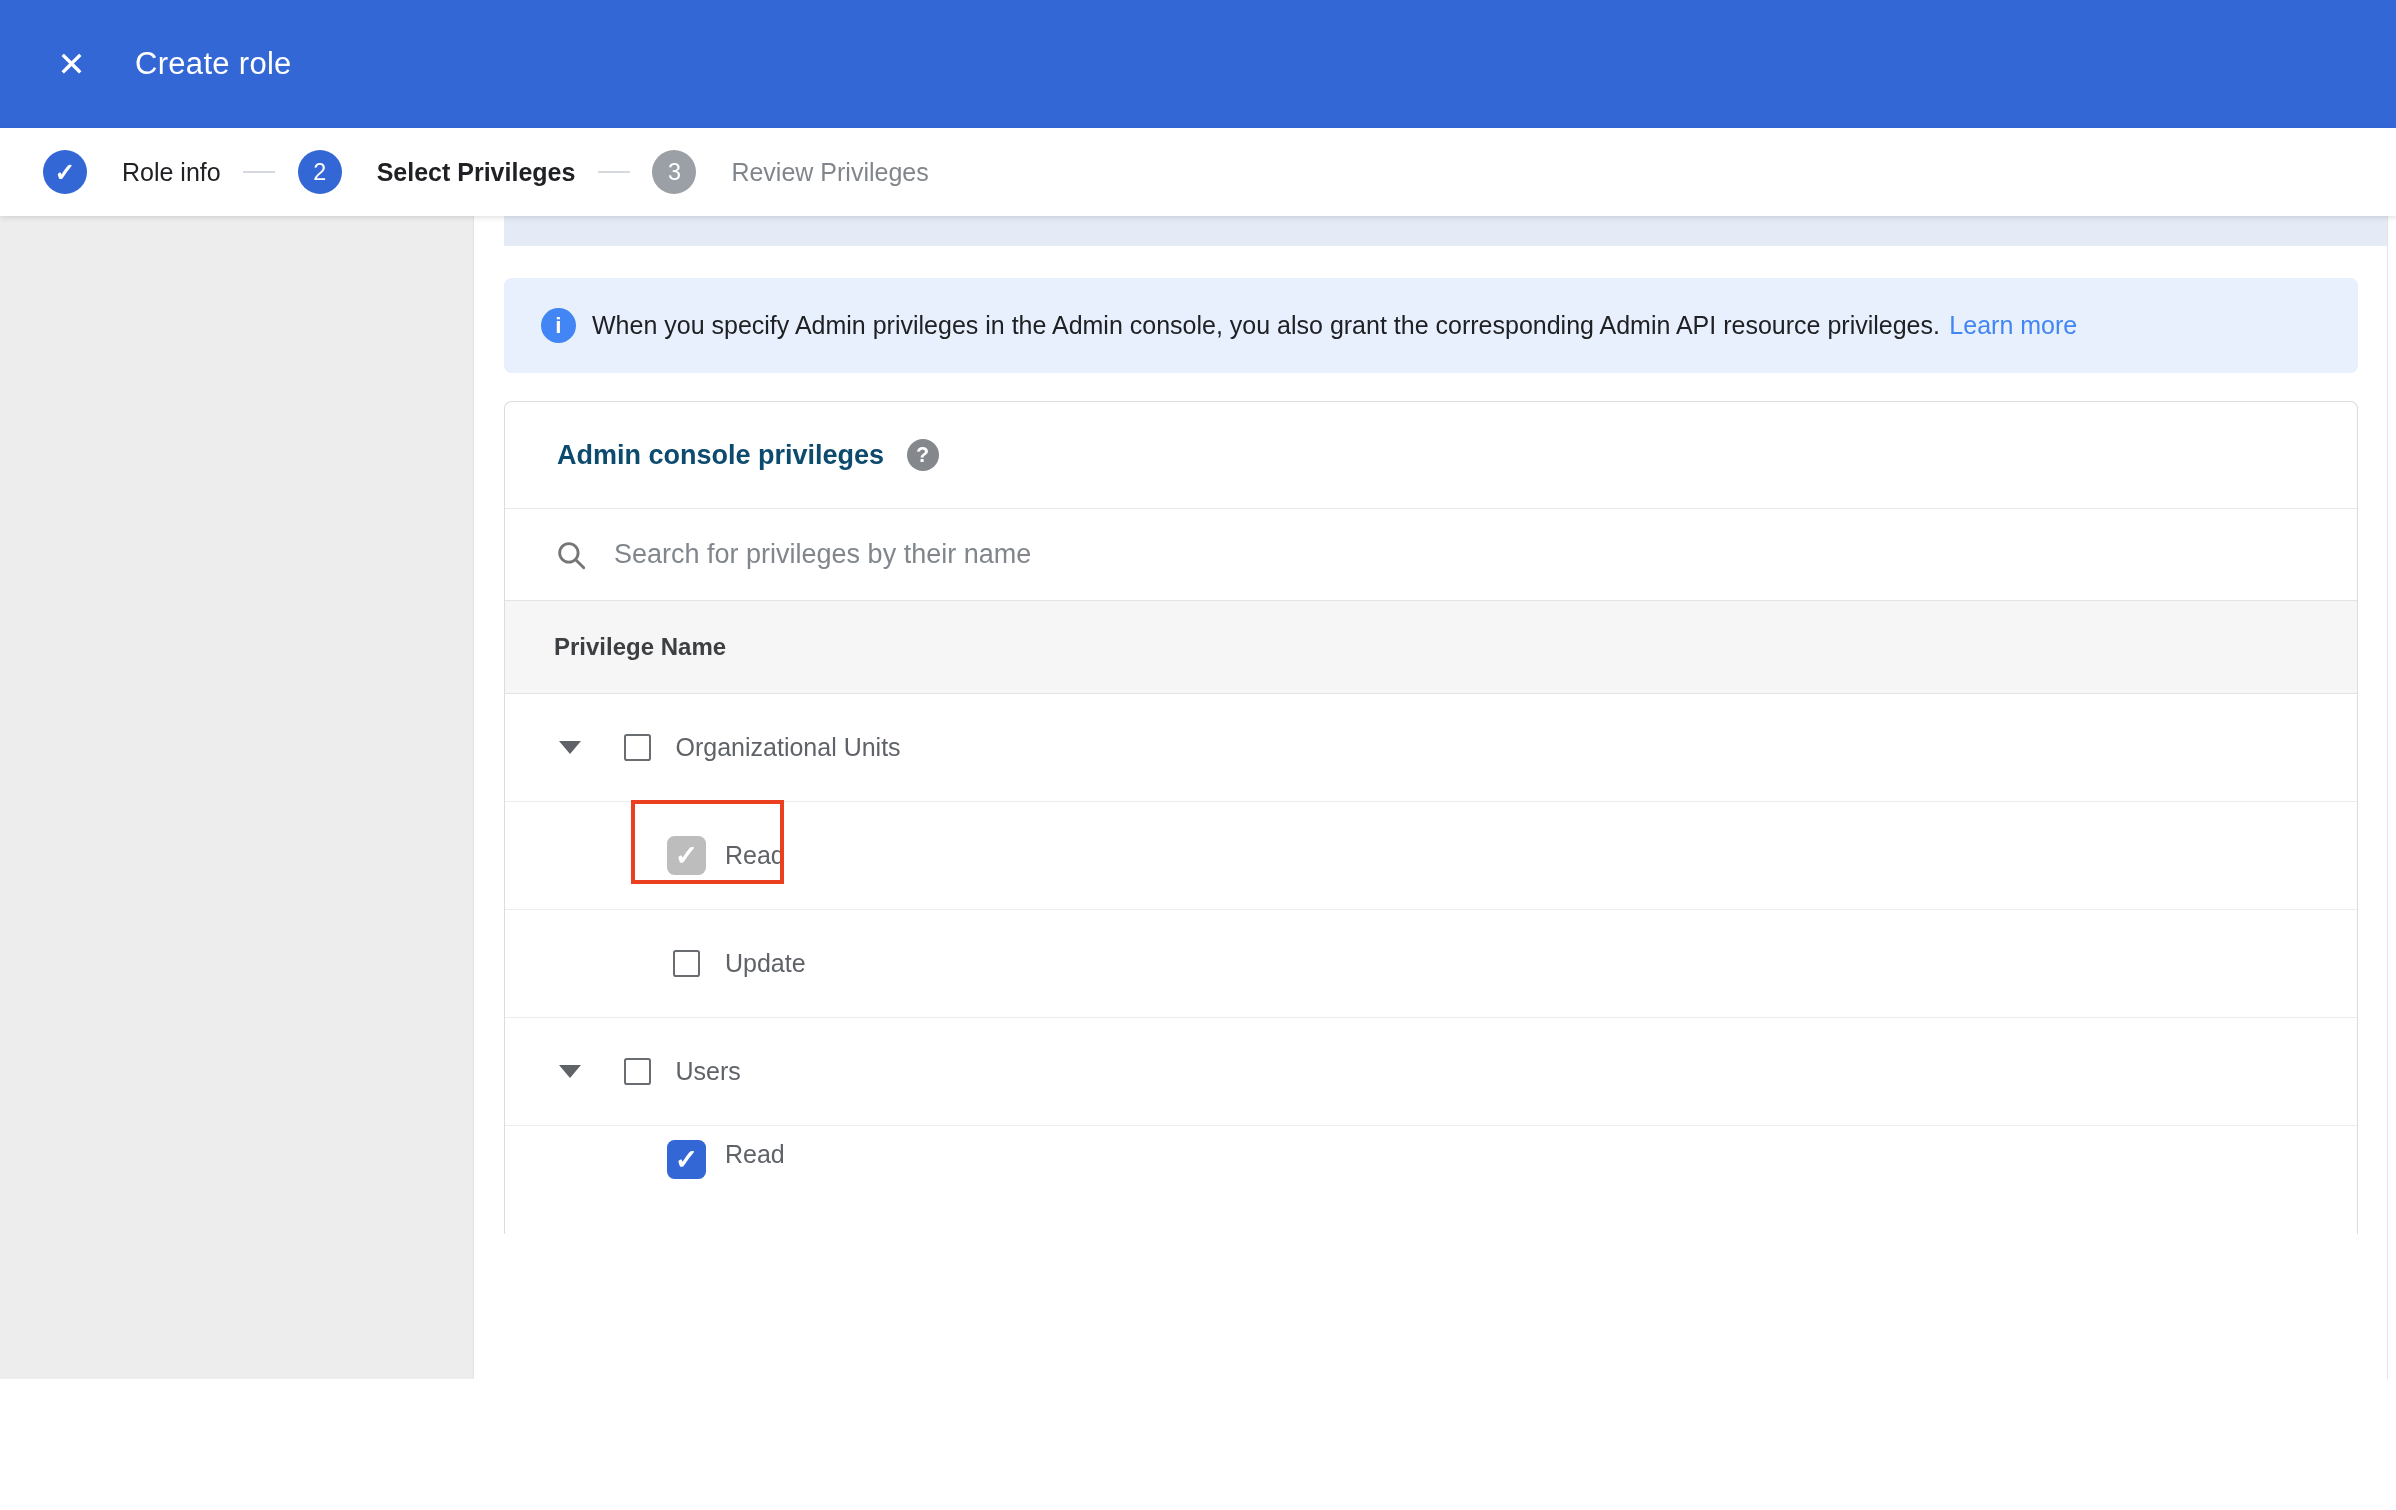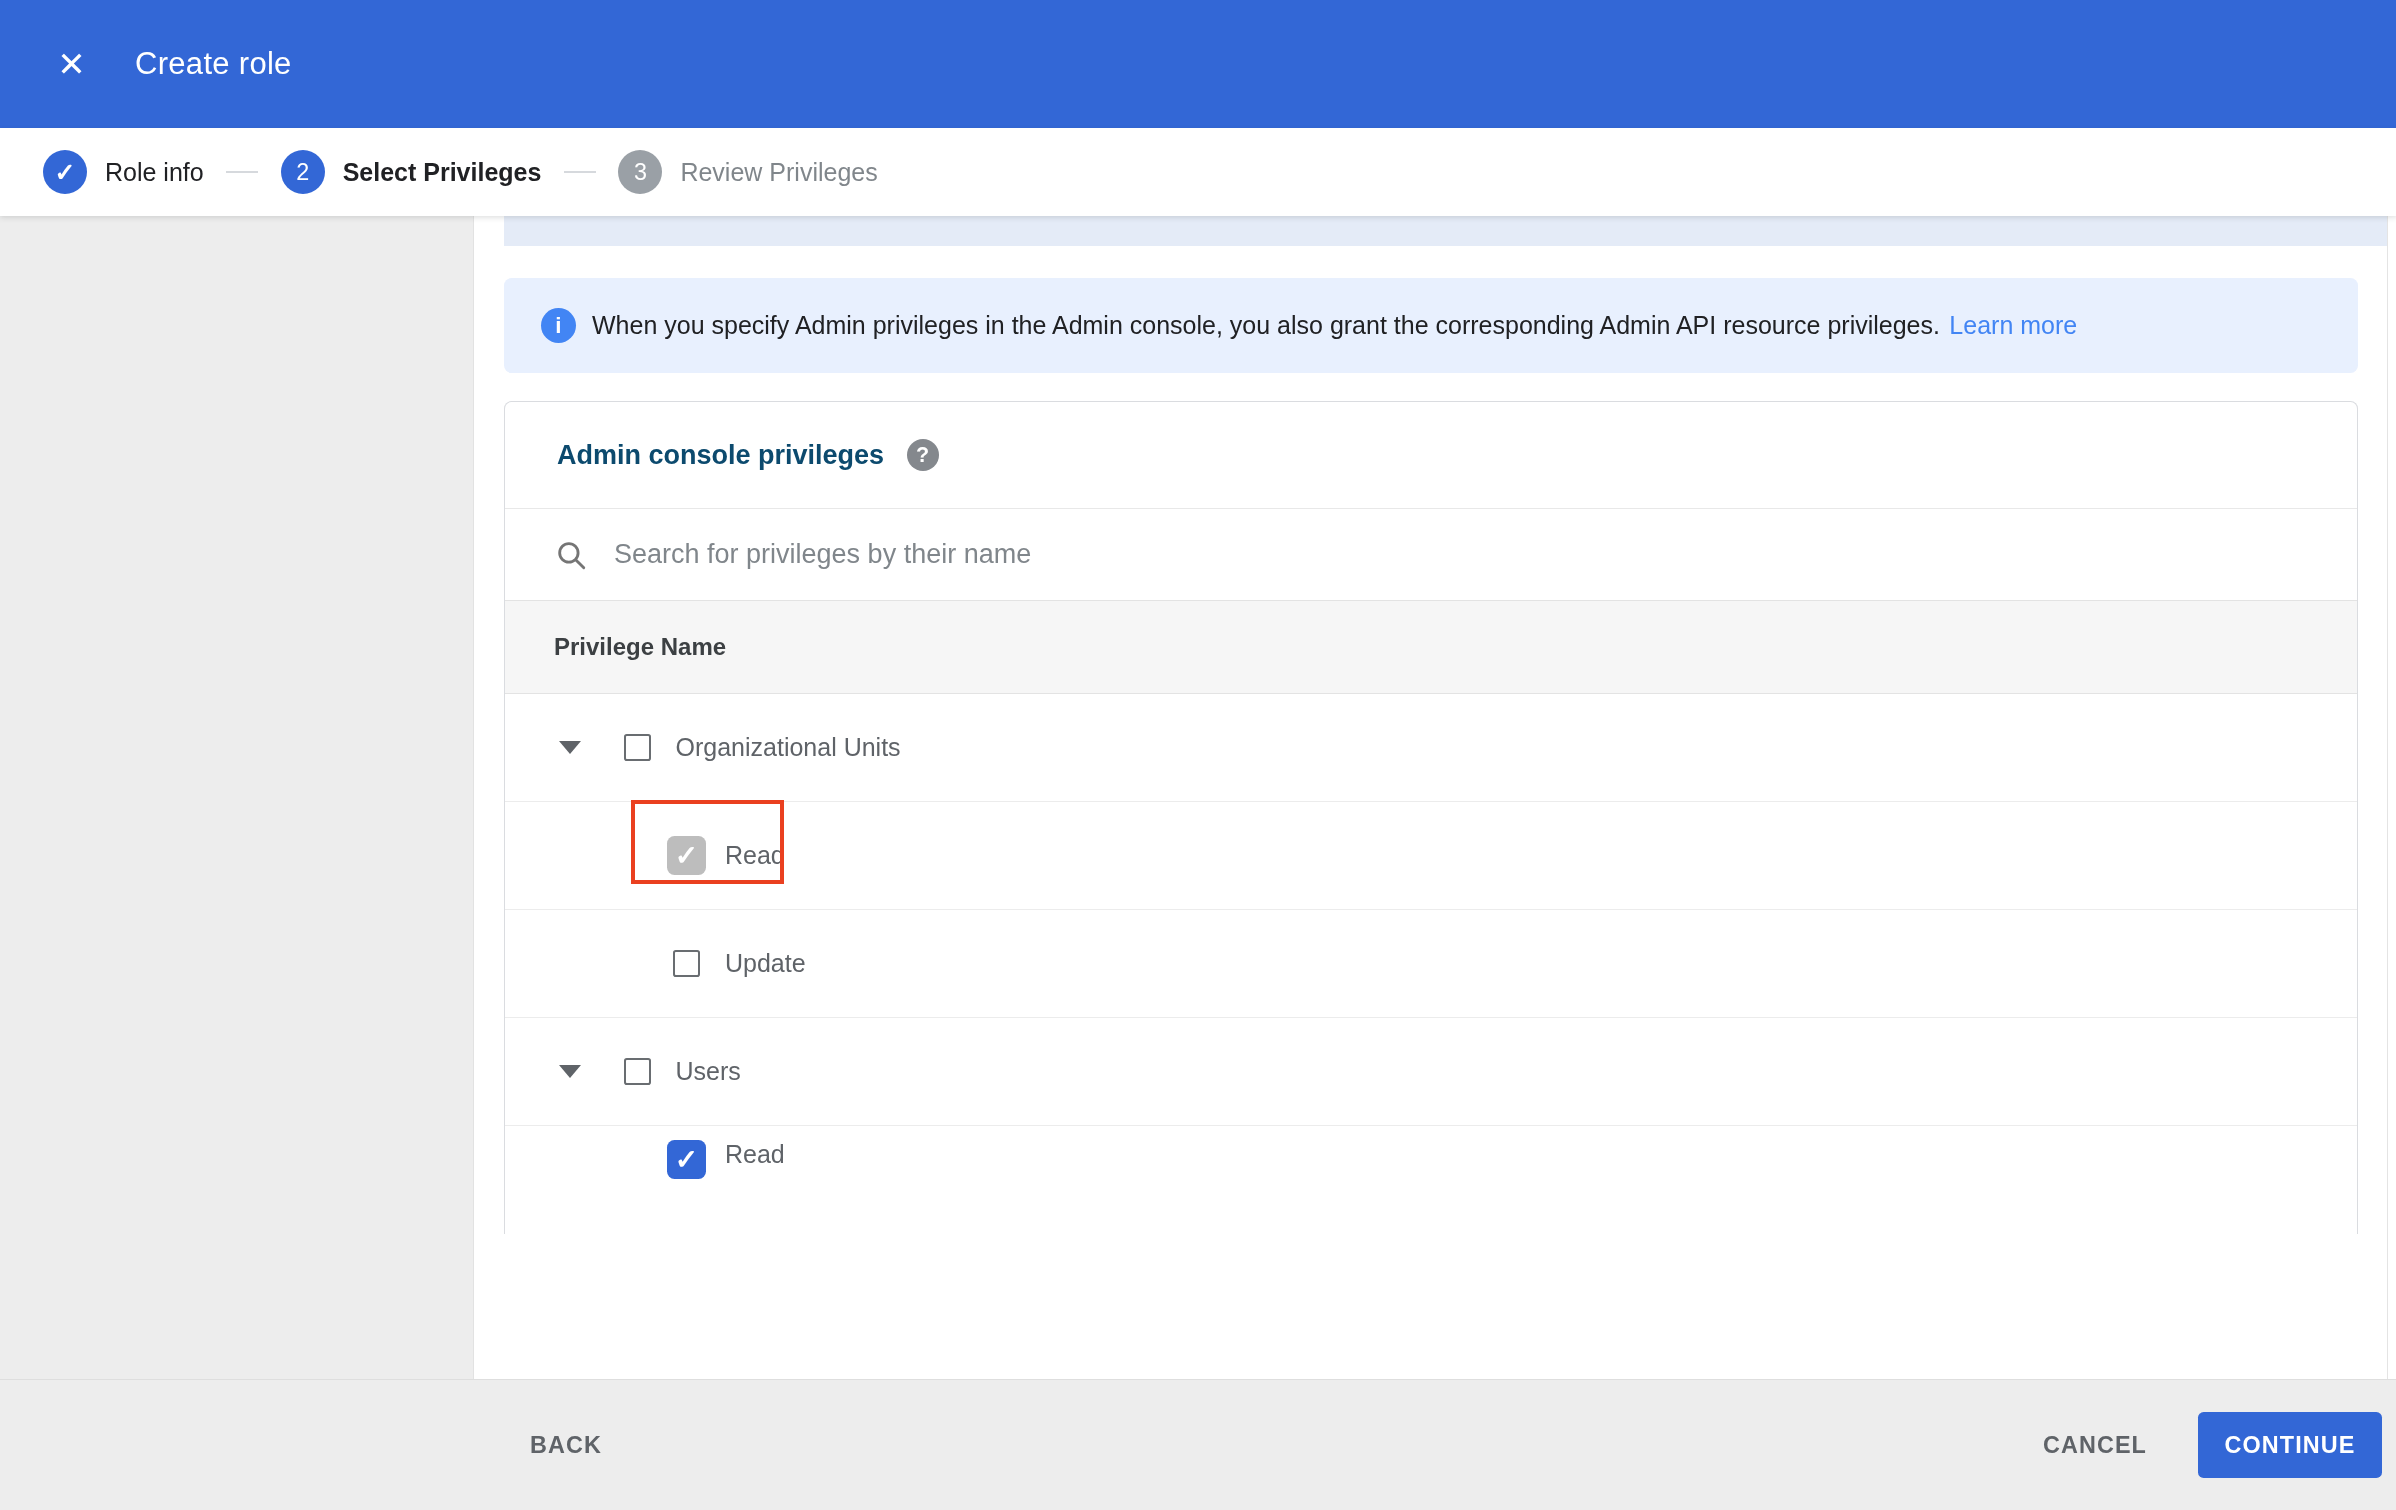--- a/index.html
+++ b/index.html
@@ -28,21 +28,21 @@
     box-shadow:0 1.9px 5.6px rgba(60,64,67,.18);
   }
   .step { display:flex; align-items:center; }
   .step-circle {
     width:44px; height:44px; border-radius:50%; color:#fff; font-size:23.4px;
     display:flex; align-items:center; justify-content:center; flex:none;
   }
   .step-circle.done, .step-circle.active { background:var(--accent_blue,#3367d6); }
   .step-circle.done { font-size:25px; font-weight:bold; }
   .step-circle.upcoming { background:var(--step_inactive,#9aa0a6); }
-  .step-label { margin-left:18px; font-size:25px; color:#202124; white-space:nowrap; }
+  .step-label { margin-left:35px; font-size:25px; color:#202124; white-space:nowrap; }
   .step.active .step-label { font-weight:bold; }
   .step.upcoming .step-label { color:var(--text_light,#80868b); }
   .step-dash { width:32px; height:2.8px; background:#d6d9dd; margin:0 22.5px; flex:none; }
 
   
   .body-row { display:flex; height:1163px; position:relative; z-index:1; }
   .left-panel { width:474px; flex:none; background:var(--panel_gray,#ededed); border-right:0.9px solid #e2e2e2; }
   .scroll-area { flex:1; background:#fff; position:relative; overflow:hidden; }
   .scroll-area::after {
     content:''; position:absolute; top:0; bottom:0; right:9.4px; width:0.9px; background:#e4e4e4;
@@ -221,21 +221,15 @@
               <span class="cb-slot">
                 <span class="cb-checked">✓</span>
               </span>
               <span class="plabel">Read</span>
             </div>
           </div>
       </div>
     </div>
   </div>
 
-  <div class="footer">
-    <button class="text-btn back-btn">BACK</button>
-    <span class="footer-spacer"></span>
-    <button class="text-btn cancel-btn">CANCEL</button>
-    <button class="continue-btn">CONTINUE</button>
-  </div>
 
 </div>
 
 
 </body></html>

